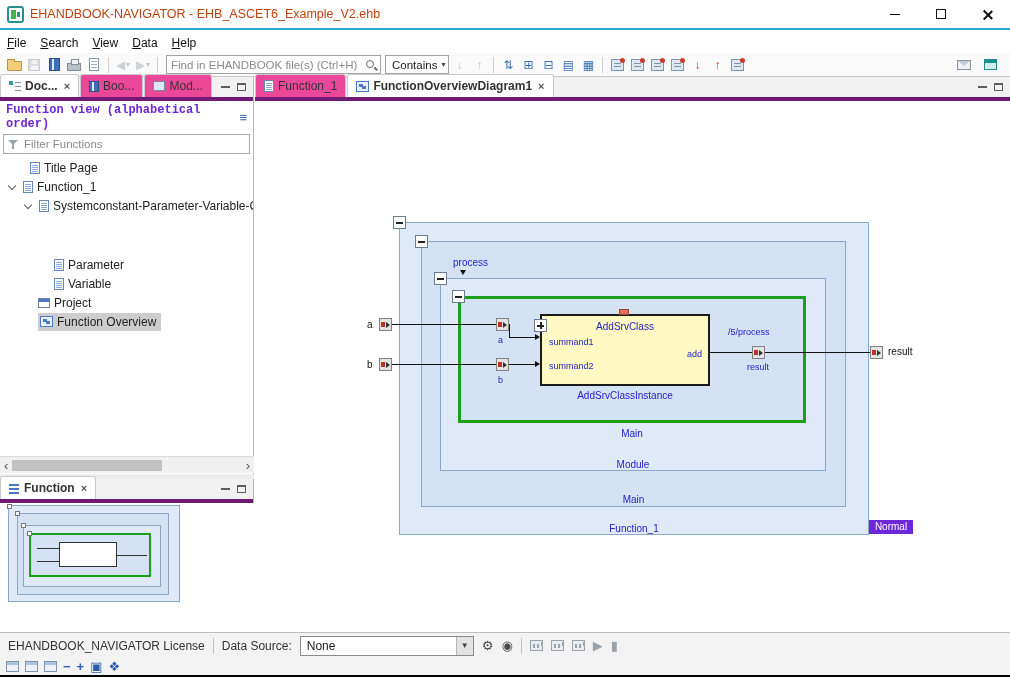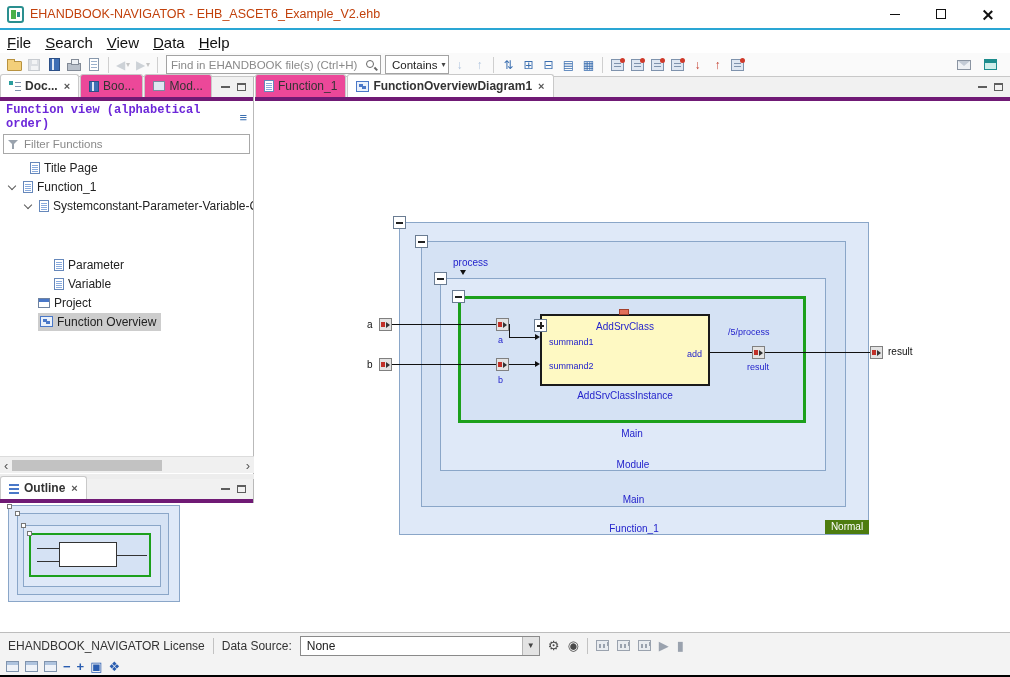--- a/index.html
+++ b/index.html
@@ -16,21 +16,21 @@
   .wctl { margin-left:auto; display:flex; height:100%; }
   .wbtn { width:46px; height:100%; display:flex; align-items:center; justify-content:center; }
   .w-min { width:10px; height:1px; background:#111; }
   .w-max { width:10px; height:10px; border:1px solid #111; }
   .w-close { position:relative; width:11px; height:11px; }
   .w-close::before,.w-close::after { content:""; position:absolute; left:5px; top:0; width:1.5px; height:12px; background:#111; }
   .w-close::before { transform:rotate(45deg); } .w-close::after { transform:rotate(-45deg); }
 
   
   .menubar { position:absolute; left:0; top:32px; width:1010px; height:21px; display:flex; align-items:center; background:#fff; }
-  .menu-item { display:inline-block; padding:2px 7px; font-size:15px; color:#111; }
+  .menu-item { display:inline-block; padding:2px 7px; font-size:12px; color:#111; }
   .menu-item::first-letter { text-decoration:underline; }
   .toolbar { position:absolute; left:0; top:53px; width:1010px; height:24px; background:#fafafa;
              border-bottom:1px solid #c8c8c8; display:flex; align-items:center; padding:0 4px; }
   .tbi { display:flex; align-items:center; justify-content:center; min-width:20px; height:20px; position:relative; }
   .tbi.dis { opacity:.4; }
   .tb-sep { width:1px; height:16px; background:#cfcfcf; margin:0 4px; }
   .g { font-size:12px; color:#8b97a5; line-height:1; }
   .g.blue { color:#3b6fb0; } .g.red { color:#c23a2a; }
   .dd { font-size:8px; color:#777; margin-left:1px; }
   .ico { display:inline-block; position:relative; }
@@ -129,27 +129,27 @@
   .vline { position:absolute; width:1px; background:#111; }
   .arr { position:absolute; width:0; height:0; border-top:3.5px solid transparent; border-bottom:3.5px solid transparent; border-left:5px solid #111; }
   .varr { position:absolute; width:0; height:0; border-left:3.5px solid transparent; border-right:3.5px solid transparent; border-top:5px solid #111; }
   .port { position:absolute; width:13px; height:13px; background:#e3e3e3; border:1px solid #808080; }
   .port::before { content:""; position:absolute; left:1px; top:3px; width:4px; height:5px; background:#c03028; }
   .port::after { content:""; position:absolute; left:6px; top:3px; width:0; height:0; border-top:3px solid transparent; border-bottom:3px solid transparent; border-left:4px solid #333; }
   .plabel { position:absolute; font-size:10px; color:#111; }
   .blabel { position:absolute; font-size:9px; color:#2323cc; }
   .block { position:absolute; background:#fef9c3; border:2px solid #1a1a1a; }
   .chip { position:absolute; width:10px; height:6px; background:#e2705a; border:1px solid #a4402c; }
-  .badge { position:absolute; background:#4d7c0f; color:#fff; font-size:10px; text-align:center; line-height:14px; }
+  .badge { position:absolute; background:#6d28d9; color:#fff; font-size:10px; text-align:center; line-height:14px;margin-left:44px; }
 
   
   .statusrow { position:absolute; left:0; top:632px; width:1010px; height:26px; background:#f3f3f3; border-top:1px solid #bdbdbd;
                display:flex; align-items:center; padding:0 8px; gap:8px; font-size:12px; color:#333; }
   .vsep { width:1px; height:16px; background:#c2c2c2; }
-  .ds-combo { display:flex; align-items:center; width:240px; height:20px; border:1px solid #8a8a8a; background:#fff; }
+  .ds-combo { display:flex; align-items:center; width:174px; height:20px; border:1px solid #8a8a8a; background:#fff; }
   .ds-combo .val { flex:1; padding:0 6px; font-size:12px; color:#222; }
   .ds-combo .btn { width:17px; height:100%; background:#e3e3e3; border-left:1px solid #b5b5b5; display:flex; align-items:center; justify-content:center; font-size:8px; color:#444; }
   .sicon { font-size:13px; color:#4a4a4a; }
   .sicon.gray { color:#9aa2ae; }
   .ico-chart { width:13px; height:11px; border:1px solid #9aa2ae; background:#e9ecf0; position:relative; display:inline-block; }
   .ico-chart::before { content:""; position:absolute; left:2px; bottom:2px; width:2px; height:4px; background:#9aa2ae; box-shadow:4px 0 0 #9aa2ae,8px -2px 0 #9aa2ae; }
   .bottomrow { position:absolute; left:0; top:658px; width:1010px; height:17px; background:#f3f3f3;
                display:flex; align-items:center; gap:6px; padding:0 6px; }
   .ico-panel { width:13px; height:11px; border:1px solid #7f93ad; background:#eef2f8; position:relative; display:inline-block; }
   .ico-panel::before { content:""; position:absolute; left:0; top:0; width:100%; height:3px; background:#aec3de; }
@@ -343,21 +343,21 @@
       <span class="sl">‹</span>
       <span class="hthumb"></span>
       <span class="sr">›</span>
     </div>
 
     <div class="sash"></div>
 
     <div class="tabrow outline-tabs">
       <div class="tab active">
         <span class="ico-outline"></span>
-        <span>Outline</span>
+        <span>Function</span>
         <span class="tclose">×</span>
       </div>
       <div class="vbtns">
         <span class="vb-min"></span>
         <span class="vb-max"></span>
       </div>
     </div>
 
     <div class="outline-body">
       <div class="thumb">

